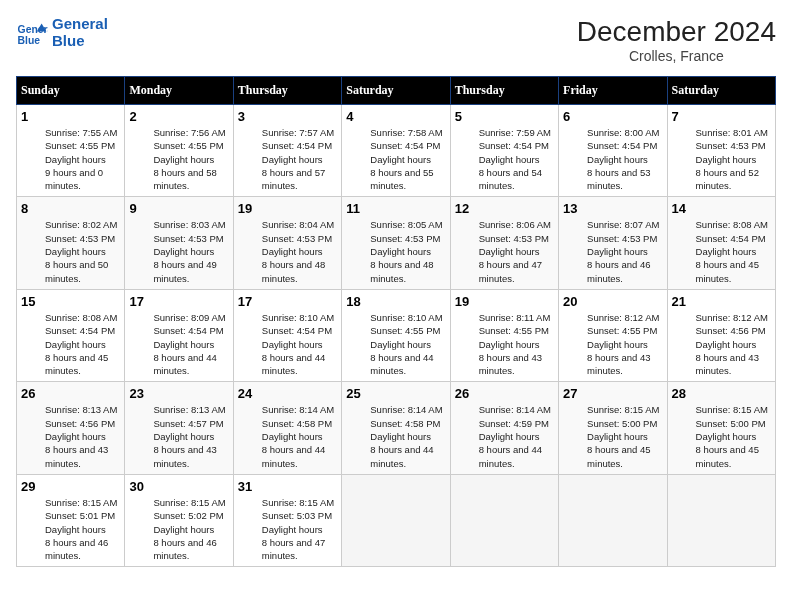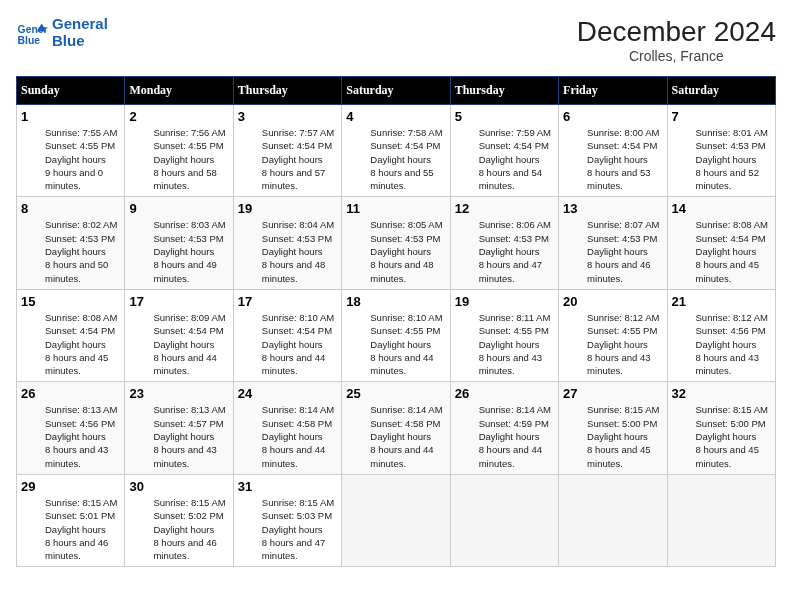--- a/index.html
+++ b/index.html
@@ -356,21 +356,21 @@
         <td>
         <span class="day-num">27</span>
         <div class="day-info">
           Sunrise: 8:15 AM<br>
           Sunset: 5:00 PM<br>
           Daylight hours<br>
           8 hours and 45 minutes.
         </div>
       </td>
         <td>
-        <span class="day-num">32</span>
+        <span class="day-num">28</span>
         <div class="day-info">
           Sunrise: 8:15 AM<br>
           Sunset: 5:00 PM<br>
           Daylight hours<br>
           8 hours and 45 minutes.
         </div>
       </td>
       </tr>
       <tr class="week-row">
         <td>

